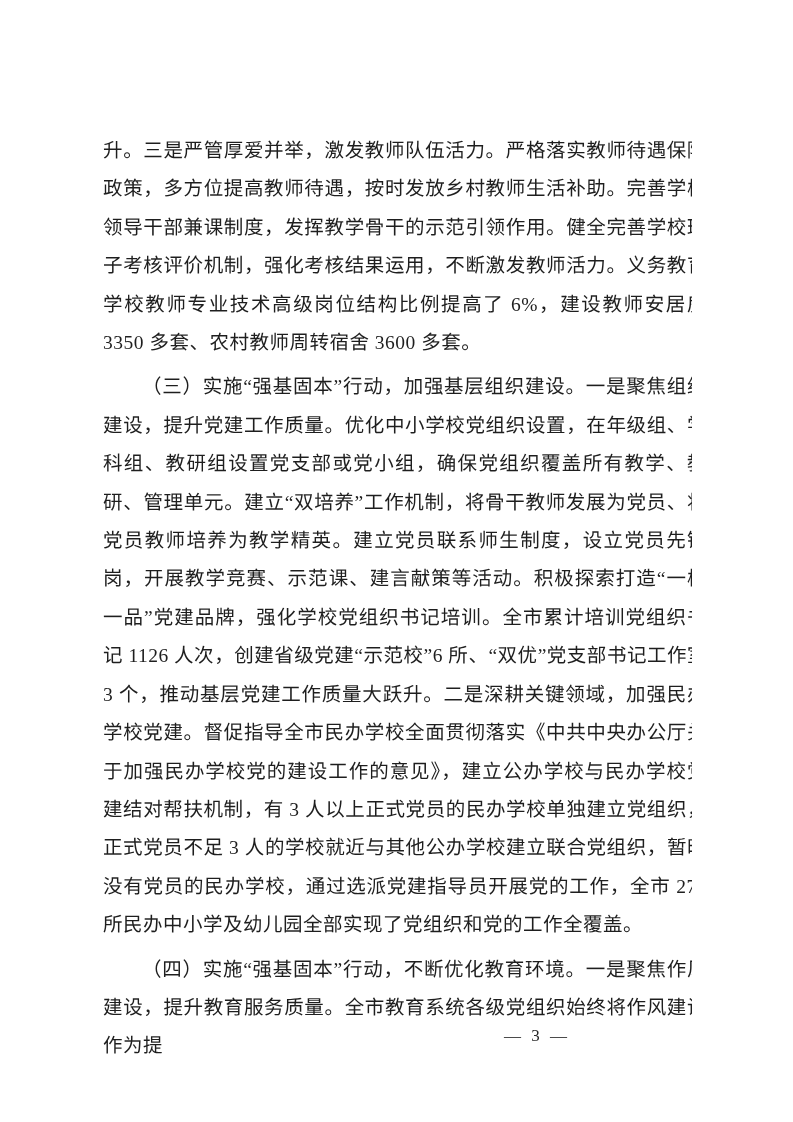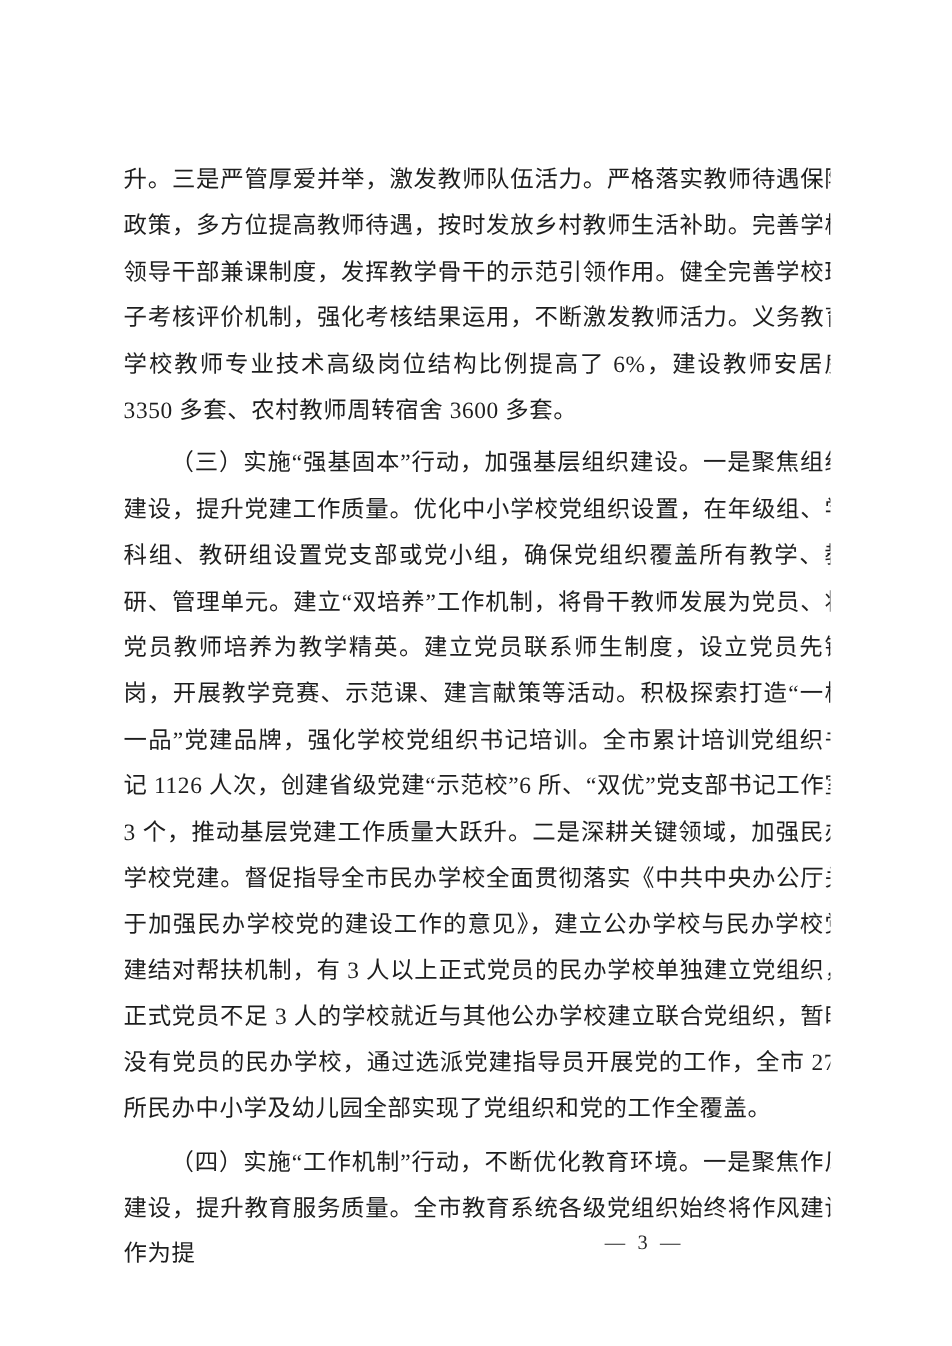--- a/index.html
+++ b/index.html
@@ -56,18 +56,18 @@
 </head>
 <body>
 
 <div class="page">
   <div class="content">
 
     <p class="continuation"><span>升。三是严管厚爱并举，激发教师队伍活力。严格落实教师待遇保障政策，多方位提高教师待遇，按时发放乡村教师生活补助。完善学校领导干部兼课制度，发挥教学骨干的示范引领作用。健全完善学校班子考核评价机制，强化考核结果运用，不断激发教师活力。义务教育学校教师专业技术高级岗位结构比例提高了 6%，建设教师安居房 3350 多套、农村教师周转宿舍 3600 多套。</span></p>
 
     <p class="section"><span class="section-heading">（三）实施“强基固本”行动，加强基层组织建设。</span><span>一是聚焦组织建设，提升党建工作质量。优化中小学校党组织设置，在年级组、学科组、教研组设置党支部或党小组，确保党组织覆盖所有教学、教研、管理单元。建立“双培养”工作机制，将骨干教师发展为党员、将党员教师培养为教学精英。建立党员联系师生制度，设立党员先锋岗，开展教学竞赛、示范课、建言献策等活动。积极探索打造“一校一品”党建品牌，强化学校党组织书记培训。全市累计培训党组织书记 1126 人次，创建省级党建“示范校”6 所、“双优”党支部书记工作室 3 个，推动基层党建工作质量大跃升。二是深耕关键领域，加强民办学校党建。督促指导全市民办学校全面贯彻落实《中共中央办公厅关于加强民办学校党的建设工作的意见》，建立公办学校与民办学校党建结对帮扶机制，有 3 人以上正式党员的民办学校单独建立党组织，正式党员不足 3 人的学校就近与其他公办学校建立联合党组织，暂时没有党员的民办学校，通过选派党建指导员开展党的工作，全市 274 所民办中小学及幼儿园全部实现了党组织和党的工作全覆盖。</span></p>
 
-    <p class="section"><span class="section-heading">（四）实施“工作机制”行动，不断优化教育环境。</span><span>一是聚焦作风建设，提升教育服务质量。全市教育系统各级党组织始终将作风建设作为提</span></p>
+    <p class="section"><span class="section-heading">（四）实施“强基固本”行动，不断优化教育环境。</span><span>一是聚焦作风建设，提升教育服务质量。全市教育系统各级党组织始终将作风建设作为提</span></p>
 
   </div>
 
   <div class="page-number">— 3 —</div>
 </div>
 
 </body></html>

